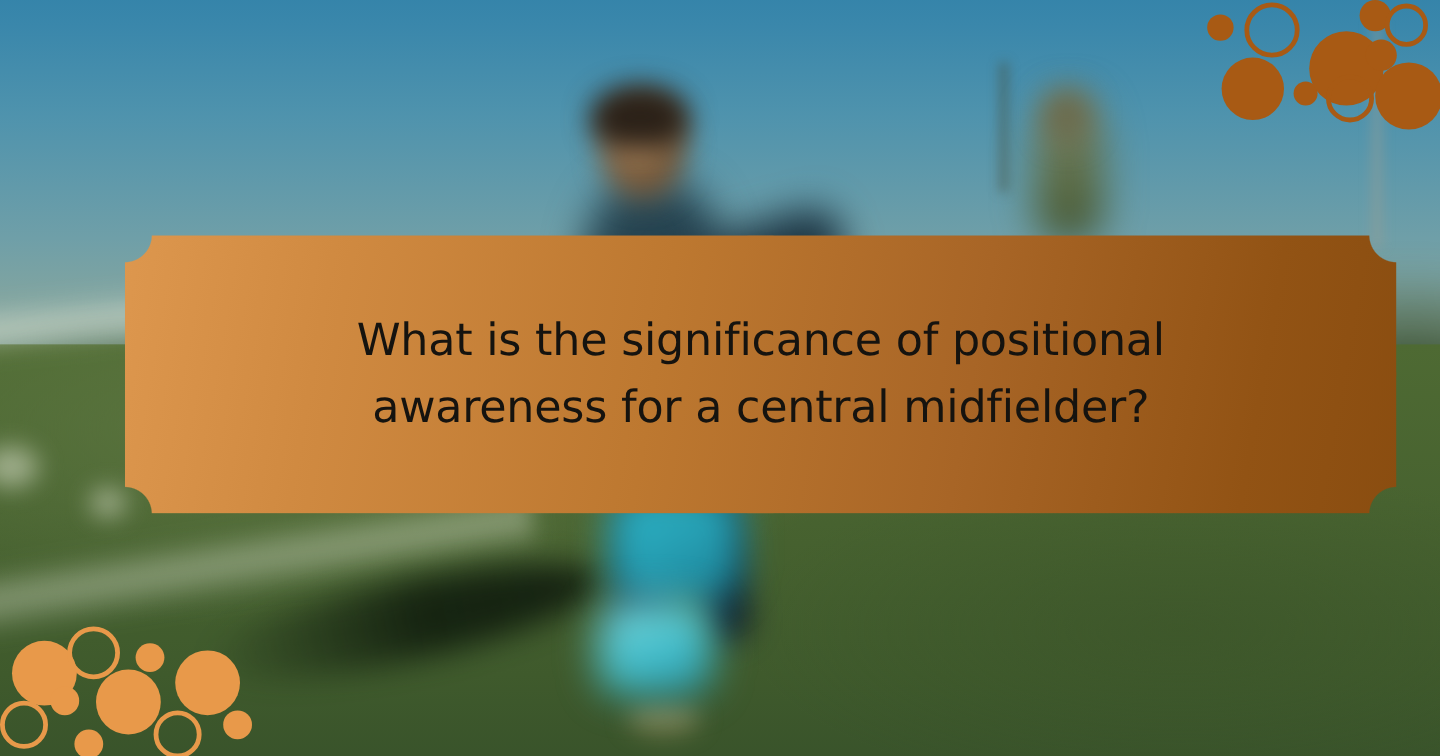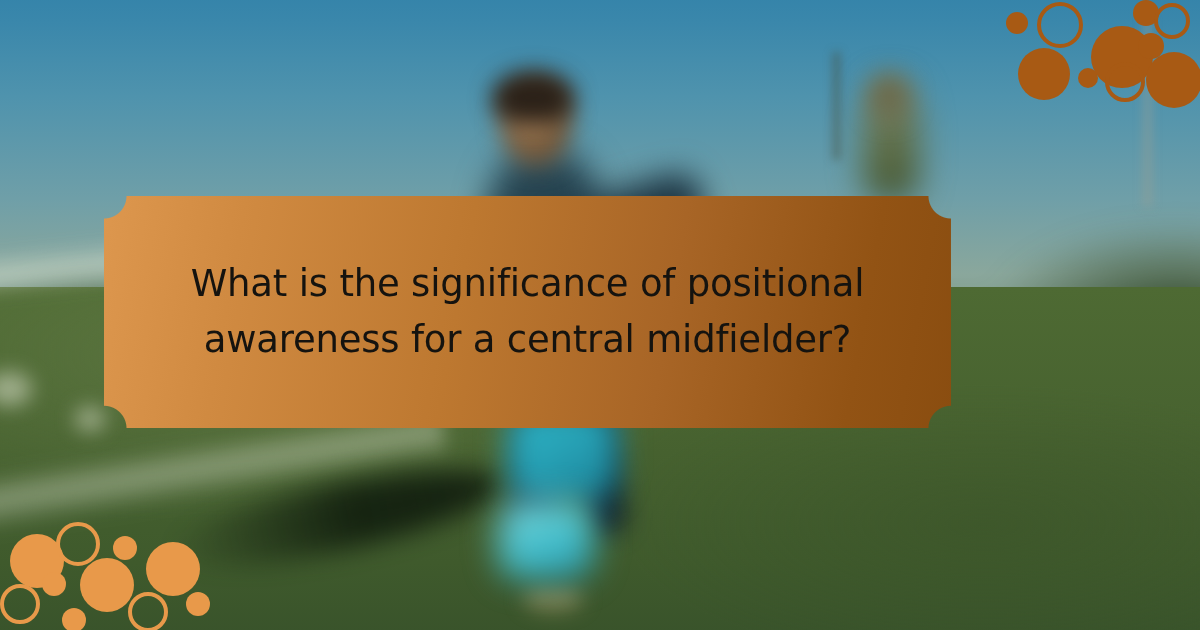--- a/index.html
+++ b/index.html
@@ -223,21 +223,21 @@
   }
 
   .deco-tr { right:0; top:0; width:210px; height:118px; }
   .deco-bl { left:0;  bottom:0; width:216px; height:120px; }
 
   
   .banner {
     position:absolute;
     left:104px;
     top:196px;
-    width:847px;
+    width:1060px;
     height:232px;
     background:linear-gradient(100deg,
         #dd974e 0%,
         #d08a41 16%,
         #bd7830 42%,
         #a86526 66%,
         #925314 88%,
         #8a4d10 100%);
     display:flex;
     align-items:center;

